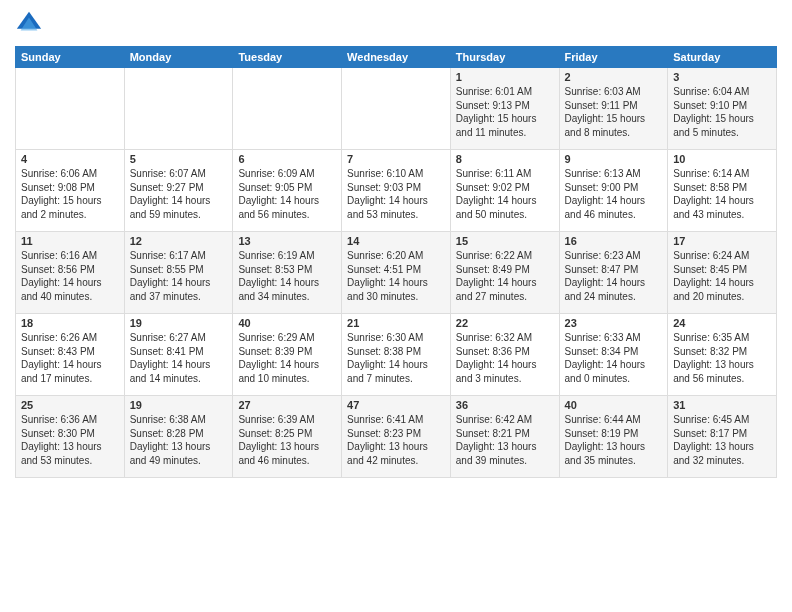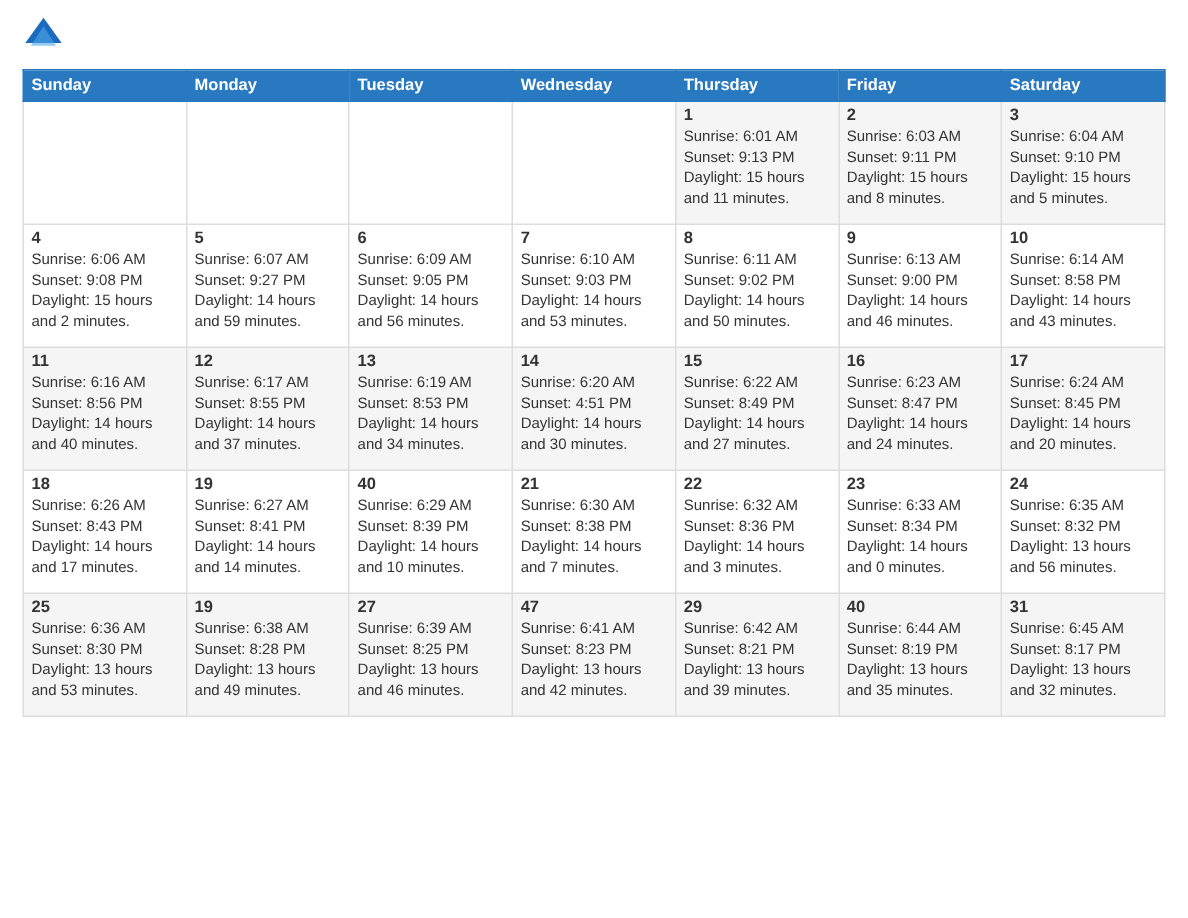--- a/index.html
+++ b/index.html
@@ -332,21 +332,21 @@
 and 46 minutes.</div>
           </td>
           <td>
             <span class="day-num">47</span>
             <div class="day-info">Sunrise: 6:41 AM
 Sunset: 8:23 PM
 Daylight: 13 hours
 and 42 minutes.</div>
           </td>
           <td>
-            <span class="day-num">29</span>
+            <span class="day-num">36</span>
             <div class="day-info">Sunrise: 6:42 AM
 Sunset: 8:21 PM
 Daylight: 13 hours
 and 39 minutes.</div>
           </td>
           <td>
             <span class="day-num">40</span>
             <div class="day-info">Sunrise: 6:44 AM
 Sunset: 8:19 PM
 Daylight: 13 hours

